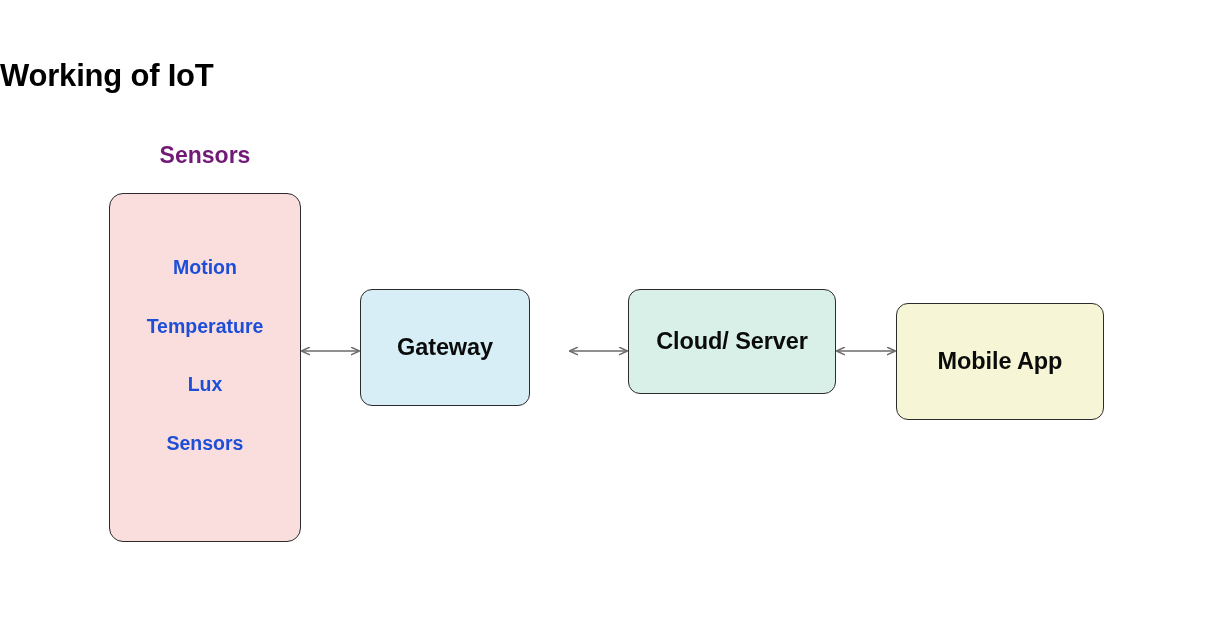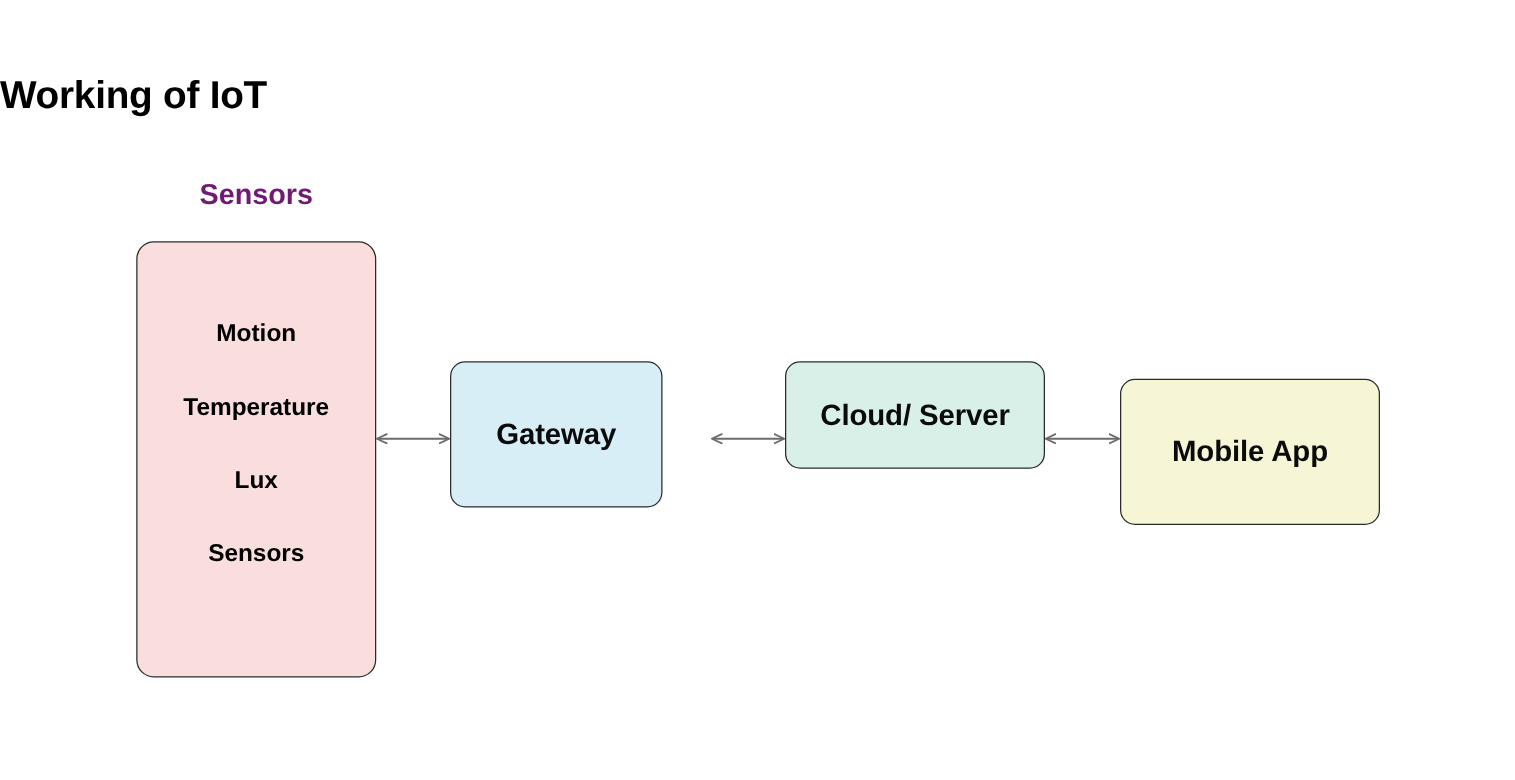--- a/index.html
+++ b/index.html
@@ -70,39 +70,39 @@
     align-items: center;
     justify-content: center;
     gap: 39px;
     width: 100%;
     margin-top: -24px;
   }
 
   .sensor-item {
     font-size: 19.5px;
     font-weight: bold;
-    color: #000000;
+    color: #1d4ed8;
     line-height: 1;
     text-align: center;
   }
 
   #node-gateway {
     left: 360px;
     top: 289px;
     width: 170px;
     height: 117px;
     background: #d7eef6;
     border-radius: 12px;
   }
 
   #node-cloud {
     left: 628px;
     top: 289px;
     width: 208px;
-    height: 86px;
+    height: 105px;
     background: #d8f0e7;
     border-radius: 12px;
   }
 
   #node-mobile {
     left: 896px;
     top: 289px;
     width: 208px;
     height: 117px;
     background: #f6f6d6;

